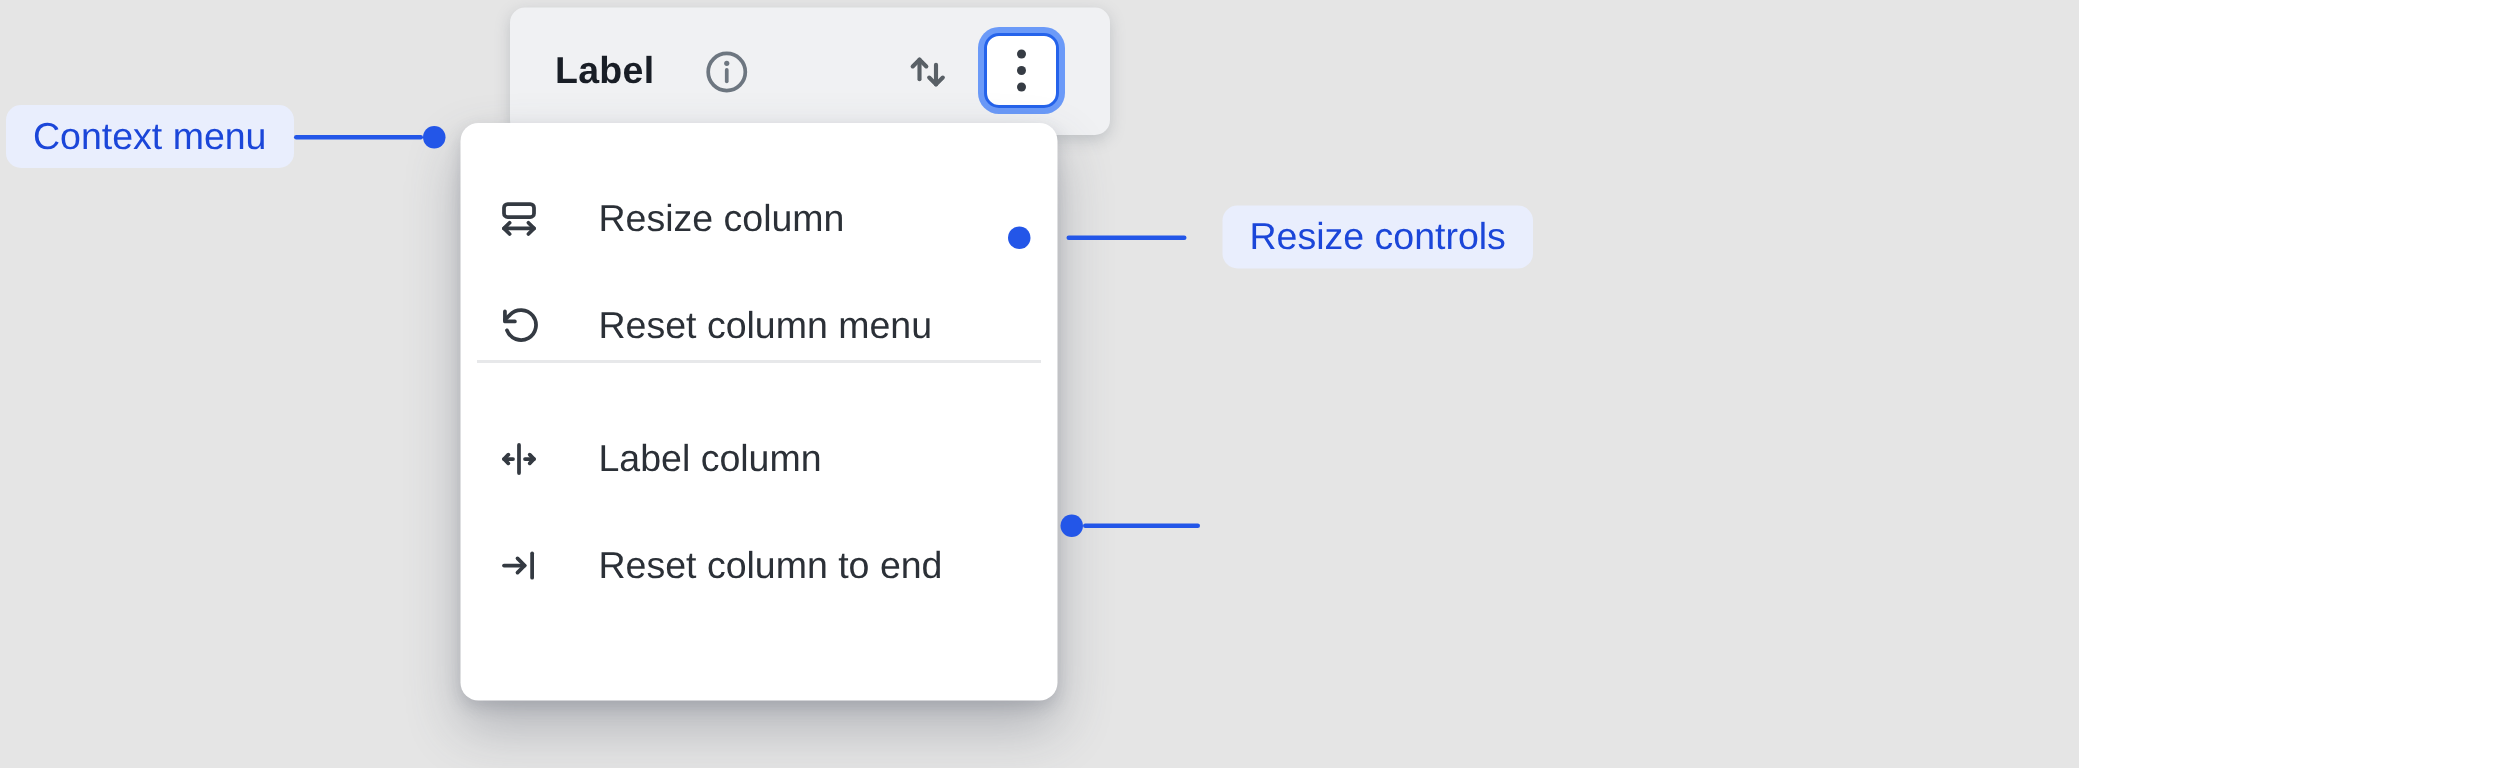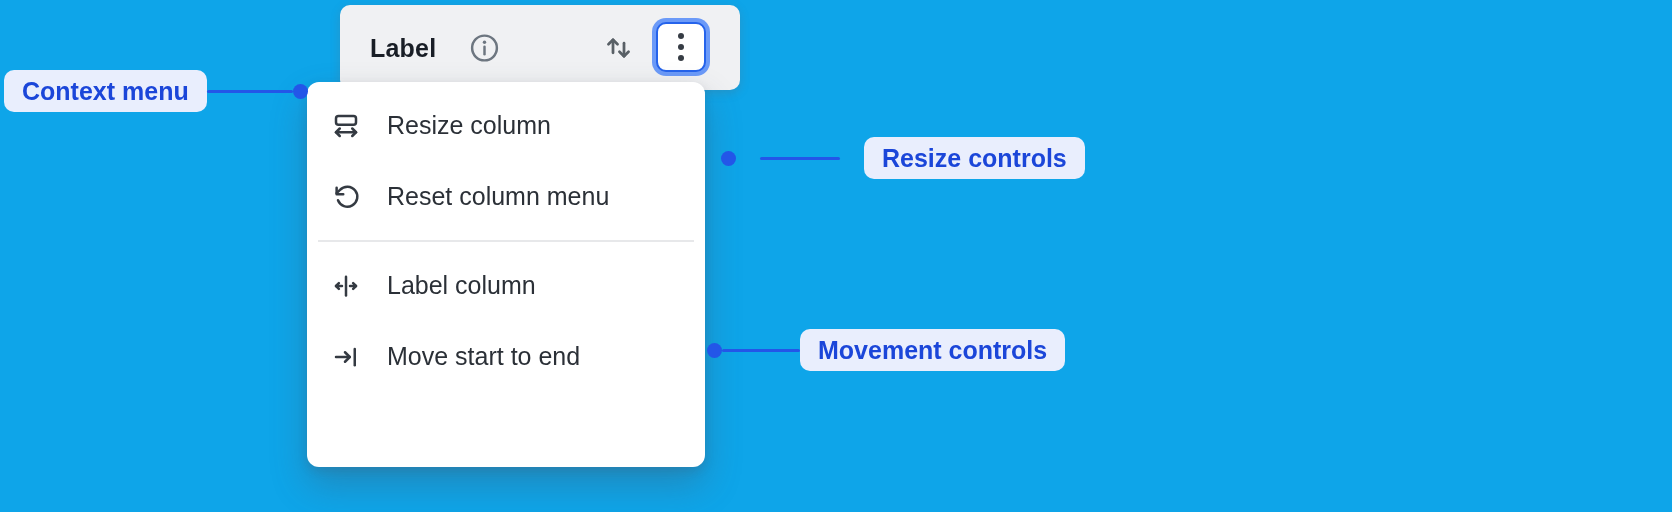--- a/index.html
+++ b/index.html
@@ -1,17 +1,17 @@
 <!DOCTYPE html>
 <html><head>
 <meta charset="utf-8">
 <style>
   html,body{margin:0;padding:0;background:#fff;}
   .canvas{
-    position:relative;width:1672px;height:512px;background:#0ea5e9;overflow:hidden;
+    position:relative;width:1386px;height:512px;background:#e5e5e5;overflow:hidden;
     font-family:"Liberation Sans","DejaVu Sans",sans-serif;
     -webkit-font-smoothing:antialiased;
   }
 
   
   .col-header{
     position:absolute;left:340px;top:5px;width:400px;height:85px;
     background:#f0f1f3;border-radius:10px;
     box-shadow:0 3px 10px rgba(96,106,120,.28);
   }
@@ -32,39 +32,39 @@
   }
   .more-btn .dot{width:6px;height:6px;border-radius:50%;background:#363c44;}
 
   
   .menu{
     position:absolute;left:307px;top:82px;width:398px;height:385px;box-sizing:border-box;
     background:#ffffff;border-radius:12px;padding:8px 0;
     box-shadow:0 18px 36px rgba(70,78,92,.32),0 4px 10px rgba(70,78,92,.18);
   }
   .menu-item{
-    height:71px;display:flex;align-items:center;padding:0 16px 0 24px;gap:26px;
+    height:71px;display:flex;align-items:flex-end;padding:0 16px 0 24px;gap:38px;
     cursor:pointer;
   }
   .menu-item .mi-icon{width:30px;height:30px;flex:0 0 auto;display:flex;align-items:center;justify-content:center;}
   .menu-item .mi-label{font-size:25px;color:#2b3037;white-space:nowrap;}
   .menu-divider{height:2px;background:#e7e8ea;margin:8px 11px;border:none;}
 
   
   .annotation{position:absolute;display:flex;align-items:center;height:42px;}
   .ann-pill{
     background:#e9eefd;color:#1b46d9;border-radius:10px;height:42px;
-    display:flex;align-items:center;padding:0 18px;font-size:25px;font-weight:700;
+    display:flex;align-items:center;padding:0 18px;font-size:25px;font-weight:400;
     white-space:nowrap;
   }
   .ann-line{height:3px;background:#2356e8;border-radius:2px;}
   .ann-dot{width:15px;height:15px;border-radius:50%;background:#2356e8;flex:0 0 auto;}
   .ann-context{left:4px;top:70px;}
   .ann-context .ann-line{width:86px;}
-  .ann-resize{left:721px;top:137px;gap:24px;}
+  .ann-resize{left:672px;top:137px;gap:24px;}
   .ann-resize .ann-line{width:80px;}
   .ann-movement{left:707px;top:329px;}
   .ann-movement .ann-line{width:78px;}
 
   svg{display:block;}
 </style>
 </head>
 <body>
 
 <div class="canvas">
@@ -139,36 +139,35 @@
 
 
     <div class="menu-item">
       <span class="mi-icon">
         <svg width="30" height="30" viewBox="0 0 24 24" fill="none" stroke="#343a42" stroke-width="2" stroke-linecap="round" stroke-linejoin="round">
           <path d="M19 5.5v13"></path>
           <path d="M4 12h11"></path>
             <path d="M11.2 8.2 15 12l-3.8 3.8"></path>
         </svg>
       </span>
-      <span class="mi-label">Move start to end</span>
+      <span class="mi-label">Reset column to end</span>
     </div>
 
   </div>
 
   <div class="annotation ann-context">
     <span class="ann-pill">Context menu</span>
     <span class="ann-line"></span>
     <span class="ann-dot"></span>
   </div>
 
   <div class="annotation ann-resize">
     <span class="ann-dot"></span>
     <span class="ann-line"></span>
     <span class="ann-pill">Resize controls</span>
   </div>
 
   <div class="annotation ann-movement">
     <span class="ann-dot"></span>
     <span class="ann-line"></span>
-    <span class="ann-pill">Movement controls</span>
   </div>
 
 </div>
 
 </body></html>

